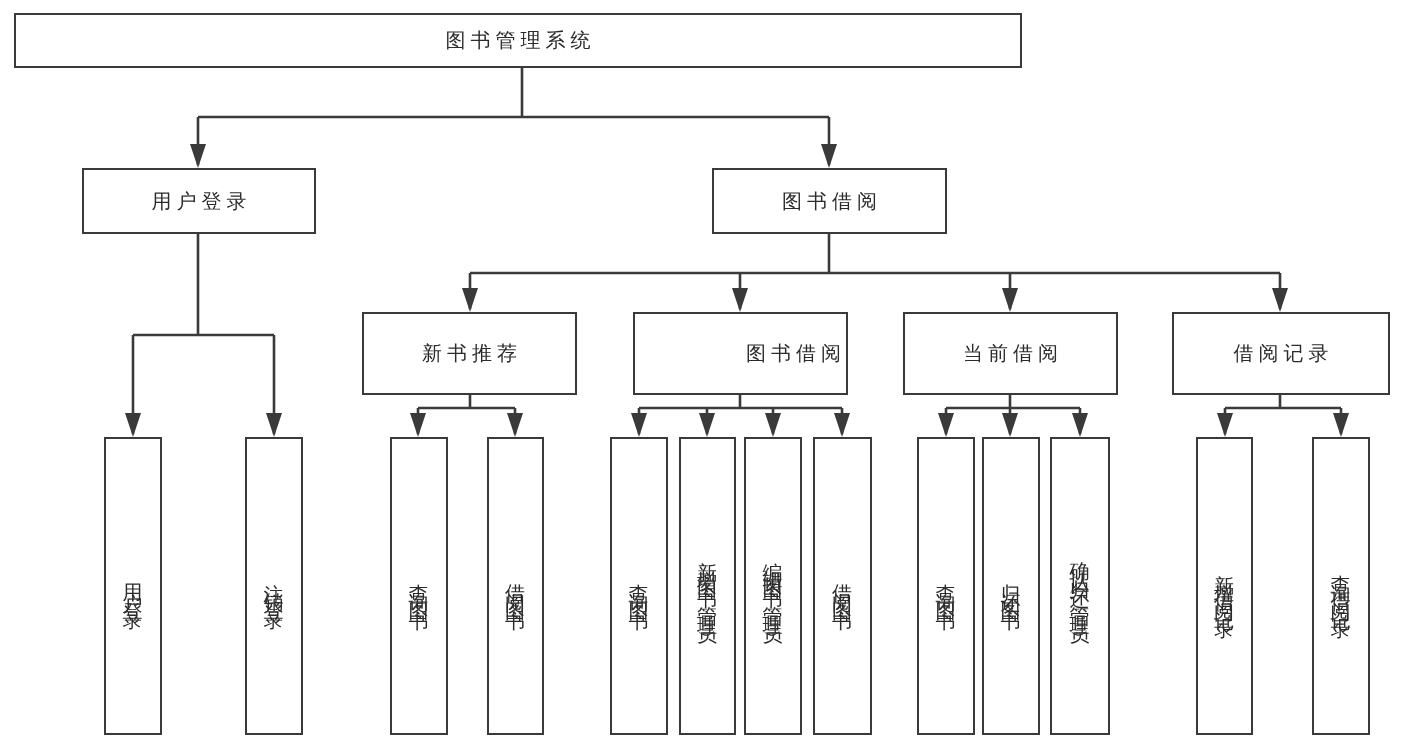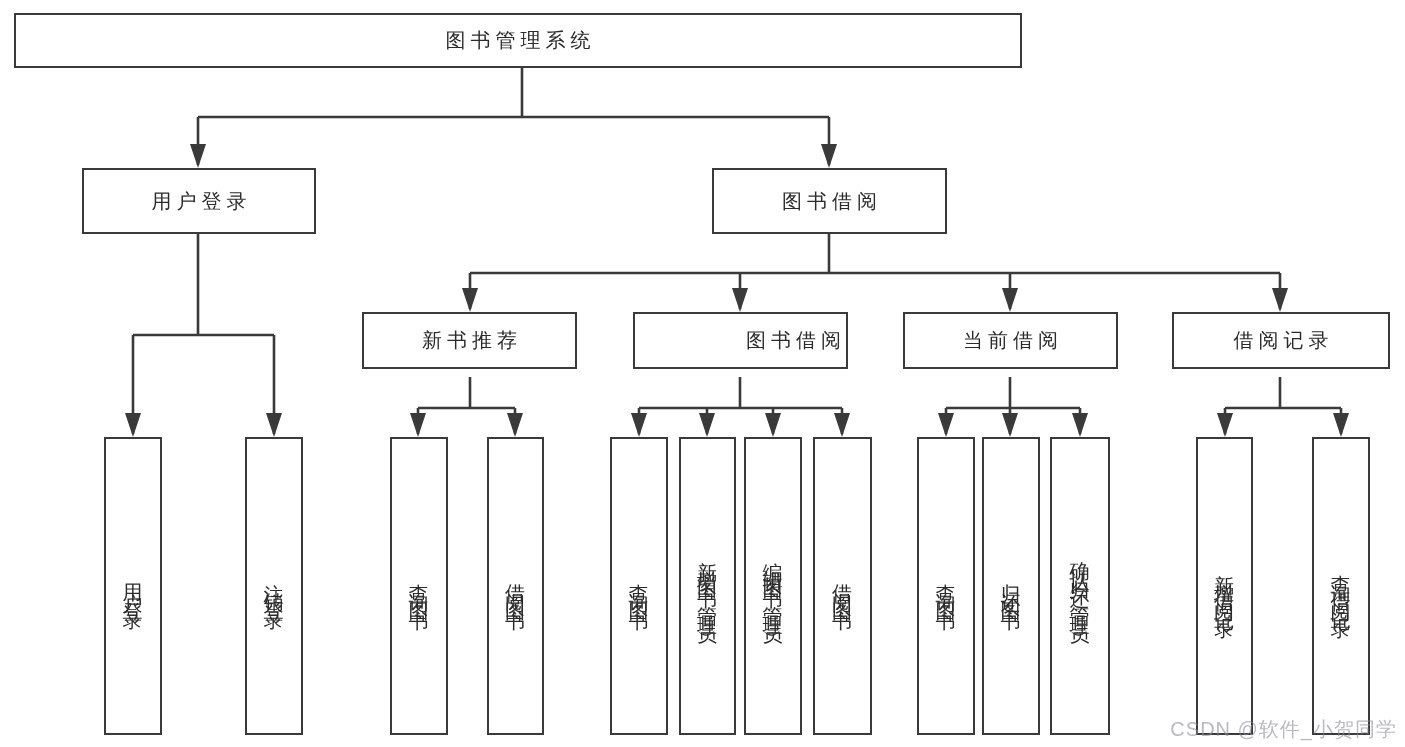--- a/index.html
+++ b/index.html
@@ -31,21 +31,21 @@
     letter-spacing: 5px;
     text-indent: 5px;
     white-space: nowrap;
     color: #2b2b2b;
   }
   
   .root-box   { left: 14px;   top: 13px;  width: 1008px; height: 55px; }
   .lvl2       { top: 168px; height: 66px; }
   .box-user-login { left: 82px;  width: 234px; }
   .box-book-mgmt  { left: 712px; width: 235px; }
-  .lvl3       { top: 312px; height: 57px; }
+  .lvl3       { top: 312px; height: 83px; }
   .box-rec    { left: 362px;  width: 215px; }
   .box-borrow { left: 633px;  width: 215px; justify-content: flex-end; }
   .box-cur    { left: 903px;  width: 215px; }
   .box-hist   { left: 1172px; width: 218px; }
   
   .leaf { top: 437px; height: 298px; }
   .leaf .lbl {
     writing-mode: vertical-rl;
     text-orientation: mixed;
     font-size: 20px;
@@ -193,15 +193,14 @@
   <div class="node leaf leaf-11">
     <span class="lbl">确认归还（管理员）</span>
   </div>
   <div class="node leaf leaf-12">
     <span class="lbl">新增借阅记录</span>
   </div>
   <div class="node leaf leaf-13">
     <span class="lbl">查询借阅记录</span>
   </div>
 
-  <div class="watermark">CSDN @软件_小贺同学</div>
 
 </div>
 
 </body></html>

